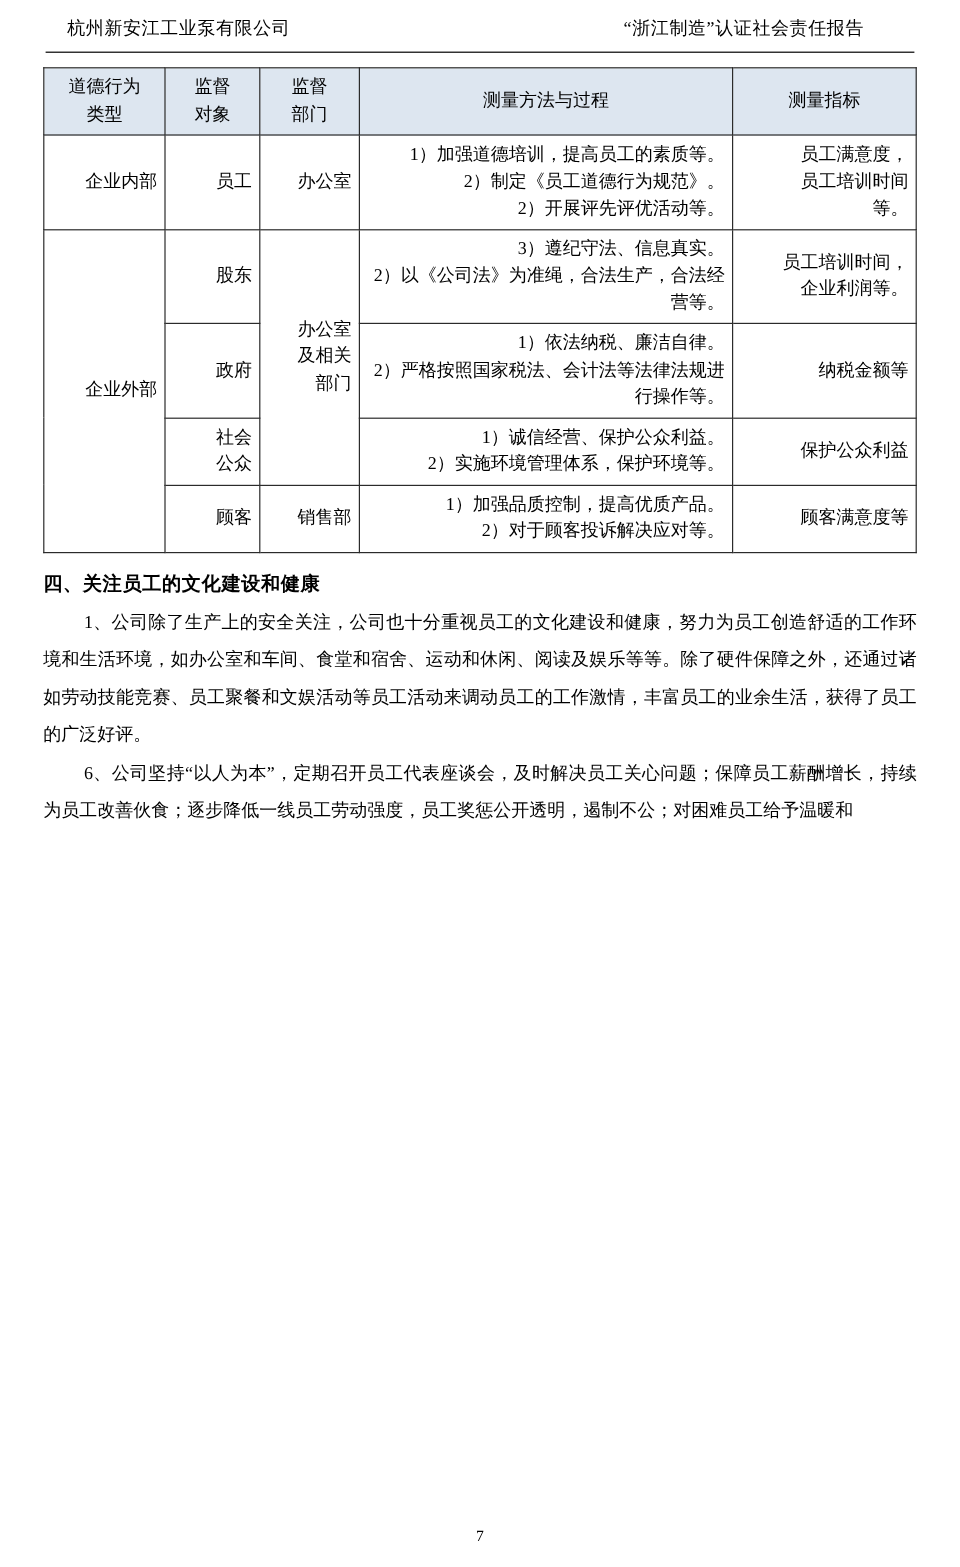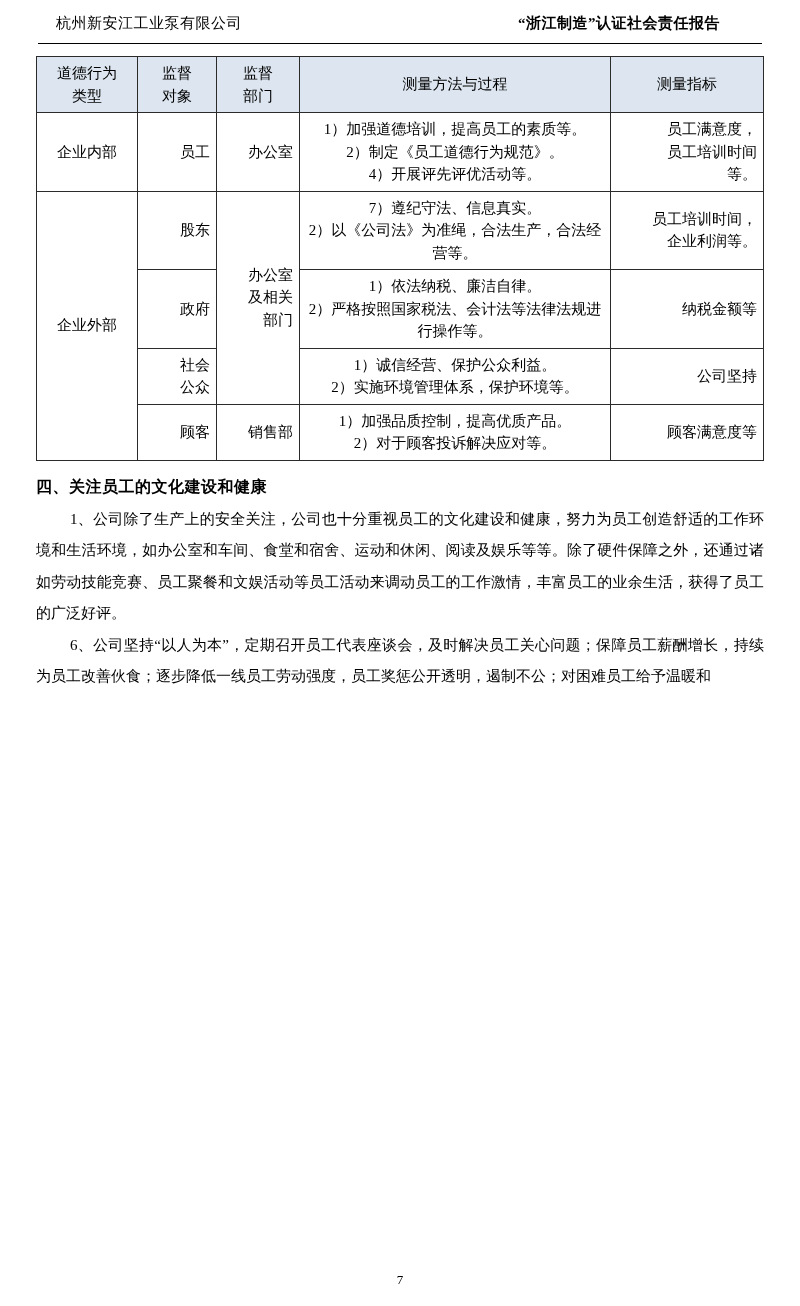--- a/index.html
+++ b/index.html
@@ -24,21 +24,21 @@
   
   .header {
     display: flex;
     justify-content: space-between;
     align-items: center;
     font-size: 15px;
     letter-spacing: 0.5px;
     padding: 14px 20px 6px 20px;
   }
   .header-left { white-space: nowrap; }
-  .header-right { white-space: nowrap; padding-right: 24px; font-weight: bold; }
+  .header-right { white-space: nowrap; padding-right: 24px; }
   .header-rule {
     border: none;
     border-top: 1px solid #000;
     margin: 4px 2px 0 2px;
     height: 0;
   }
   
   table.report-table {
     border-collapse: collapse;
     width: 728px;
@@ -52,21 +52,21 @@
     line-height: 1.5;
     vertical-align: middle;
     font-weight: normal;
   }
   table.report-table thead td {
     background: #dde6f0;
     text-align: center;
     vertical-align: middle;
   }
   .c-center { text-align: right; }
-  .c-left { text-align: center; }
+  .c-left { text-align: right; }
   .cell-lines div { white-space: nowrap; }
   
   h2.section-title {
     font-size: 16px;
     font-weight: bold;
     margin: 16px 0 6px 0;
     letter-spacing: 0.5px;
   }
   p.para {
     font-size: 15px;
@@ -117,39 +117,39 @@
     </thead>
     <tbody>
 
       <tr>
         <td class="c-left">企业内部</td>
         <td class="c-center">员工</td>
         <td class="c-center">办公室</td>
         <td class="c-left cell-lines">
           <div>1）加强道德培训，提高员工的素质等。</div>
           <div>2）制定《员工道德行为规范》。</div>
-          <div>4）开展评先评优活动等。</div>
+          <div>2）开展评先评优活动等。</div>
         </td>
         <td class="c-center cell-lines">
           <div>员工满意度，</div>
           <div>员工培训时间</div>
           <div>等。</div>
         </td>
       </tr>
 
       <tr>
         <td class="c-left" rowspan="4">企业外部</td>
         <td class="c-center">股东</td>
         <td class="c-center cell-lines" rowspan="3">
           <div>办公室</div>
           <div>及相关</div>
           <div>部门</div>
         </td>
         <td class="c-left cell-lines">
-          <div>7）遵纪守法、信息真实。</div>
+          <div>3）遵纪守法、信息真实。</div>
           <div>2）以《公司法》为准绳，合法生产，合法经</div>
           <div>营等。</div>
         </td>
         <td class="c-center cell-lines">
           <div>员工培训时间，</div>
           <div>企业利润等。</div>
         </td>
       </tr>
 
       <tr>
@@ -164,21 +164,21 @@
 
       <tr>
         <td class="c-center cell-lines">
           <div>社会</div>
           <div>公众</div>
         </td>
         <td class="c-left cell-lines">
           <div>1）诚信经营、保护公众利益。</div>
           <div>2）实施环境管理体系，保护环境等。</div>
         </td>
-        <td class="c-center">公司坚持</td>
+        <td class="c-center">保护公众利益</td>
       </tr>
 
       <tr>
         <td class="c-center">顾客</td>
         <td class="c-center">销售部</td>
         <td class="c-left cell-lines">
           <div>1）加强品质控制，提高优质产品。</div>
           <div>2）对于顾客投诉解决应对等。</div>
         </td>
         <td class="c-center">顾客满意度等</td>

